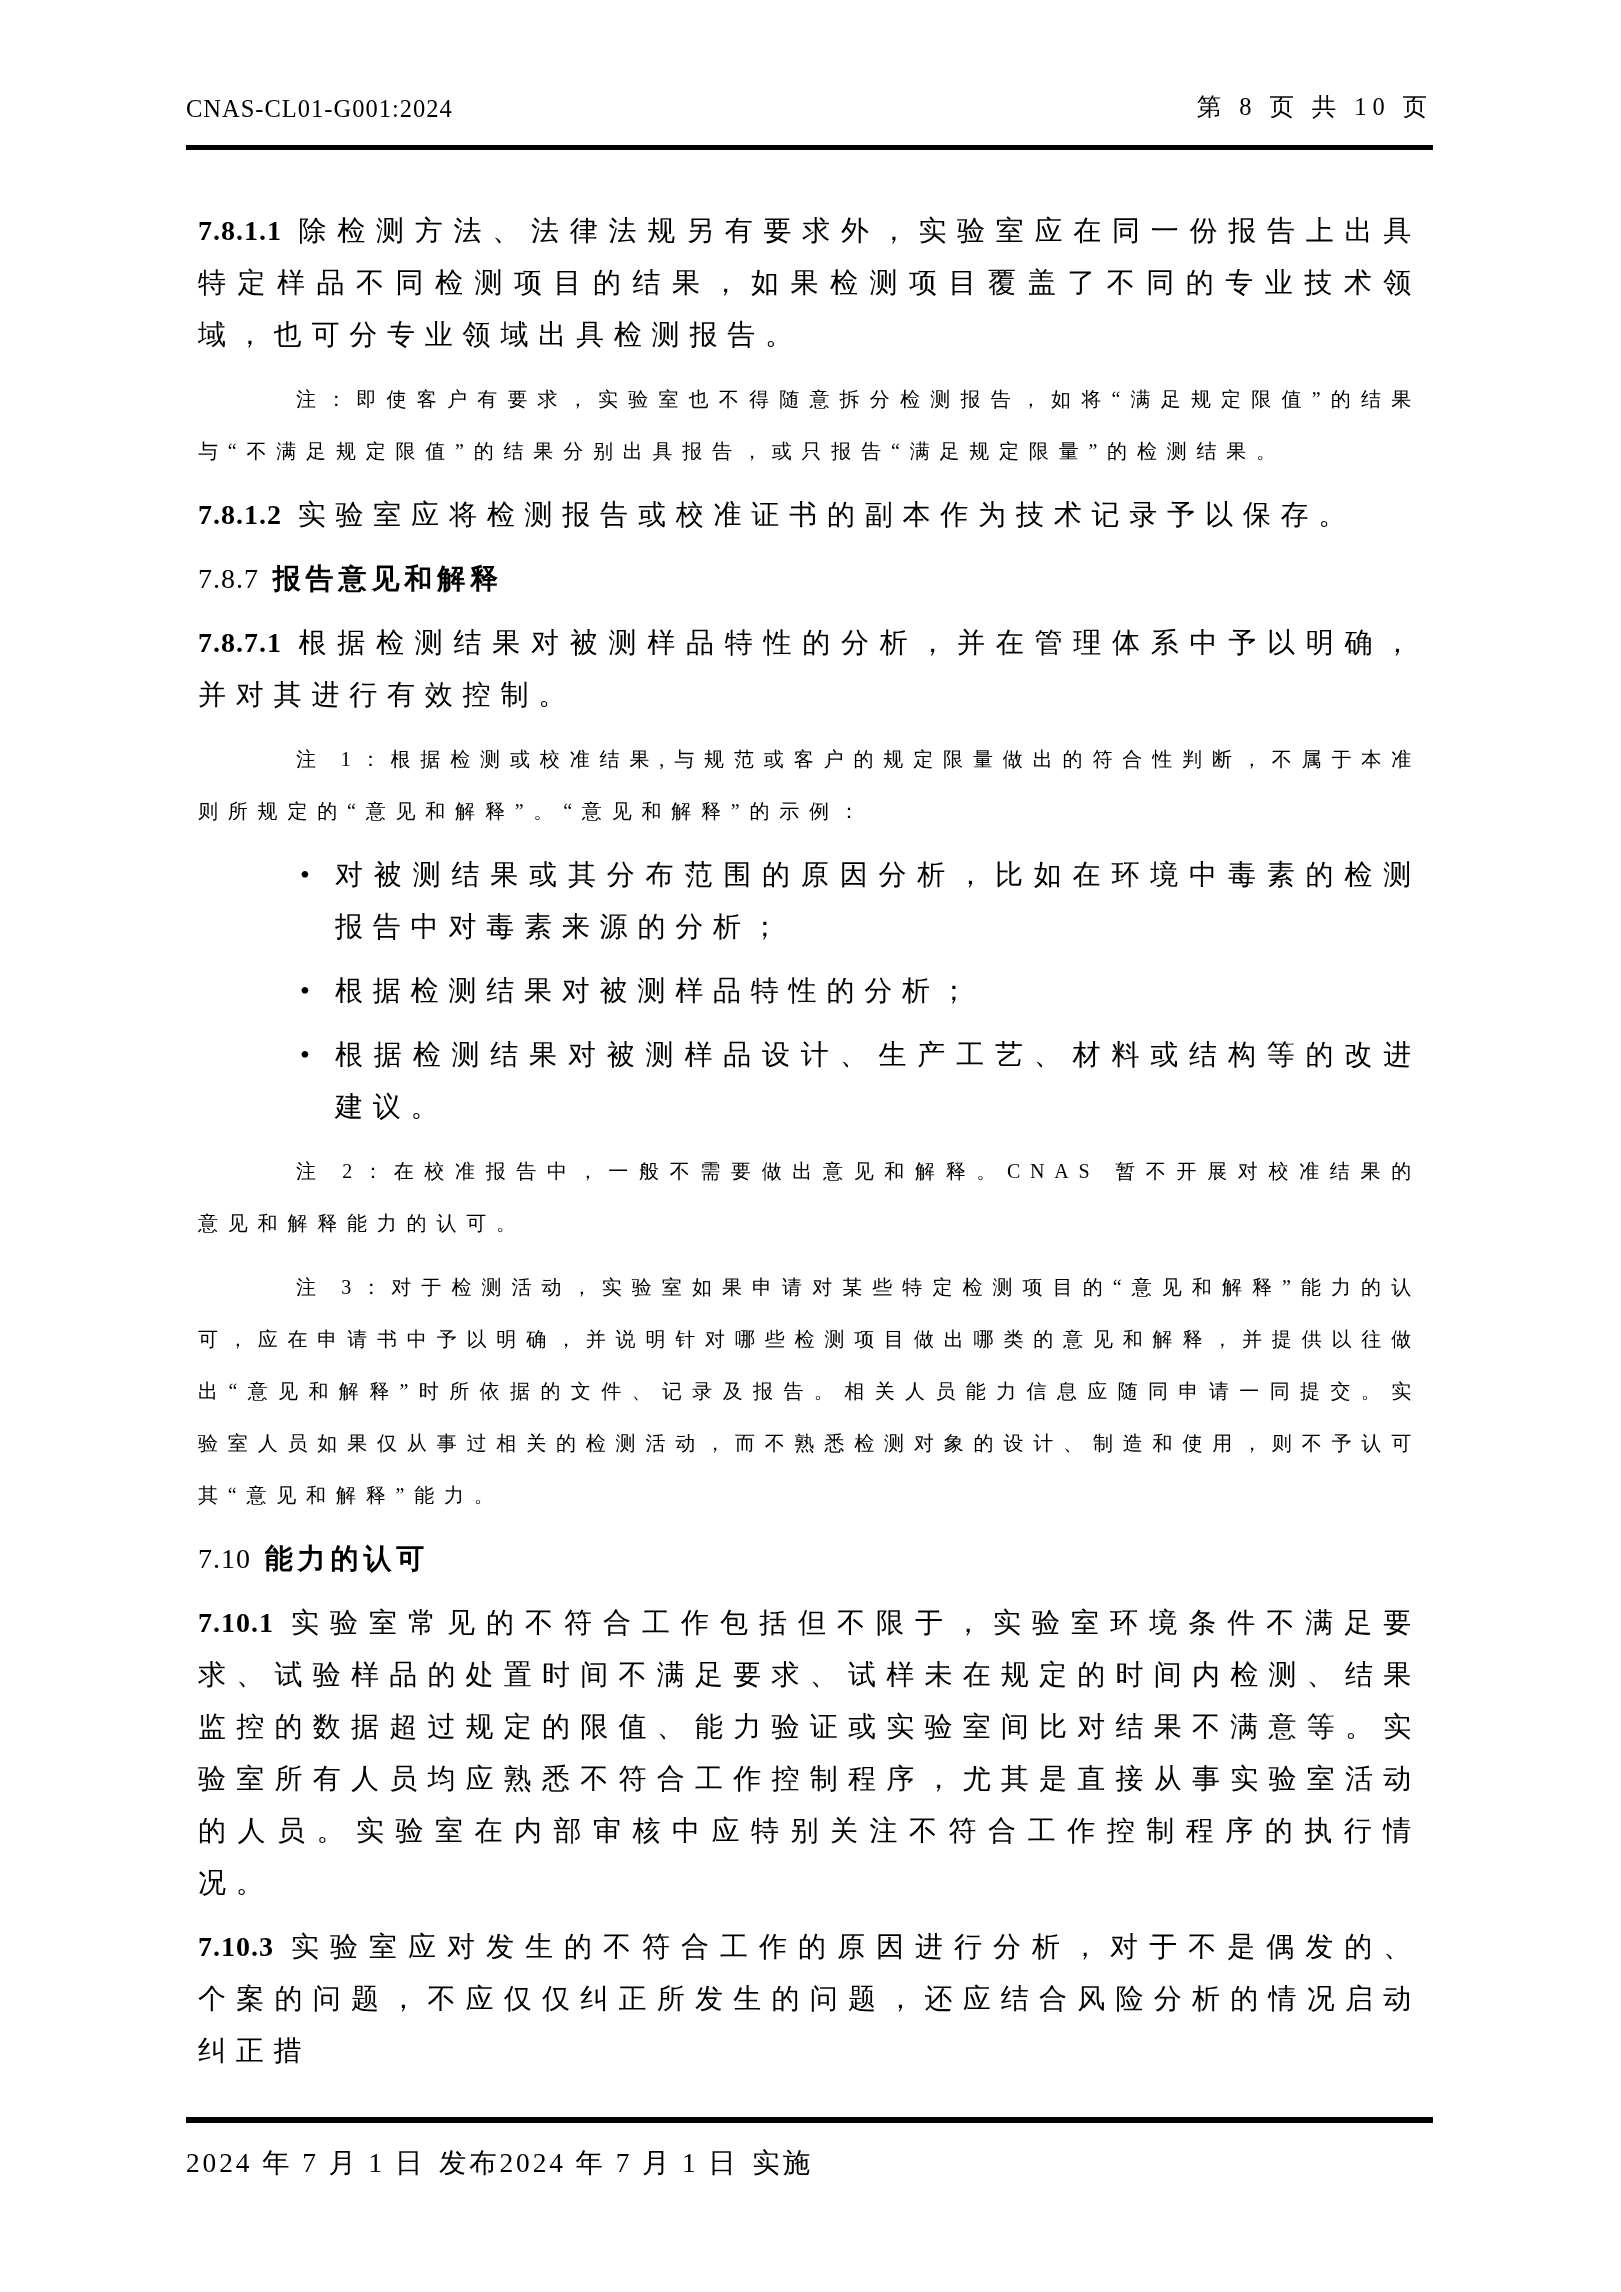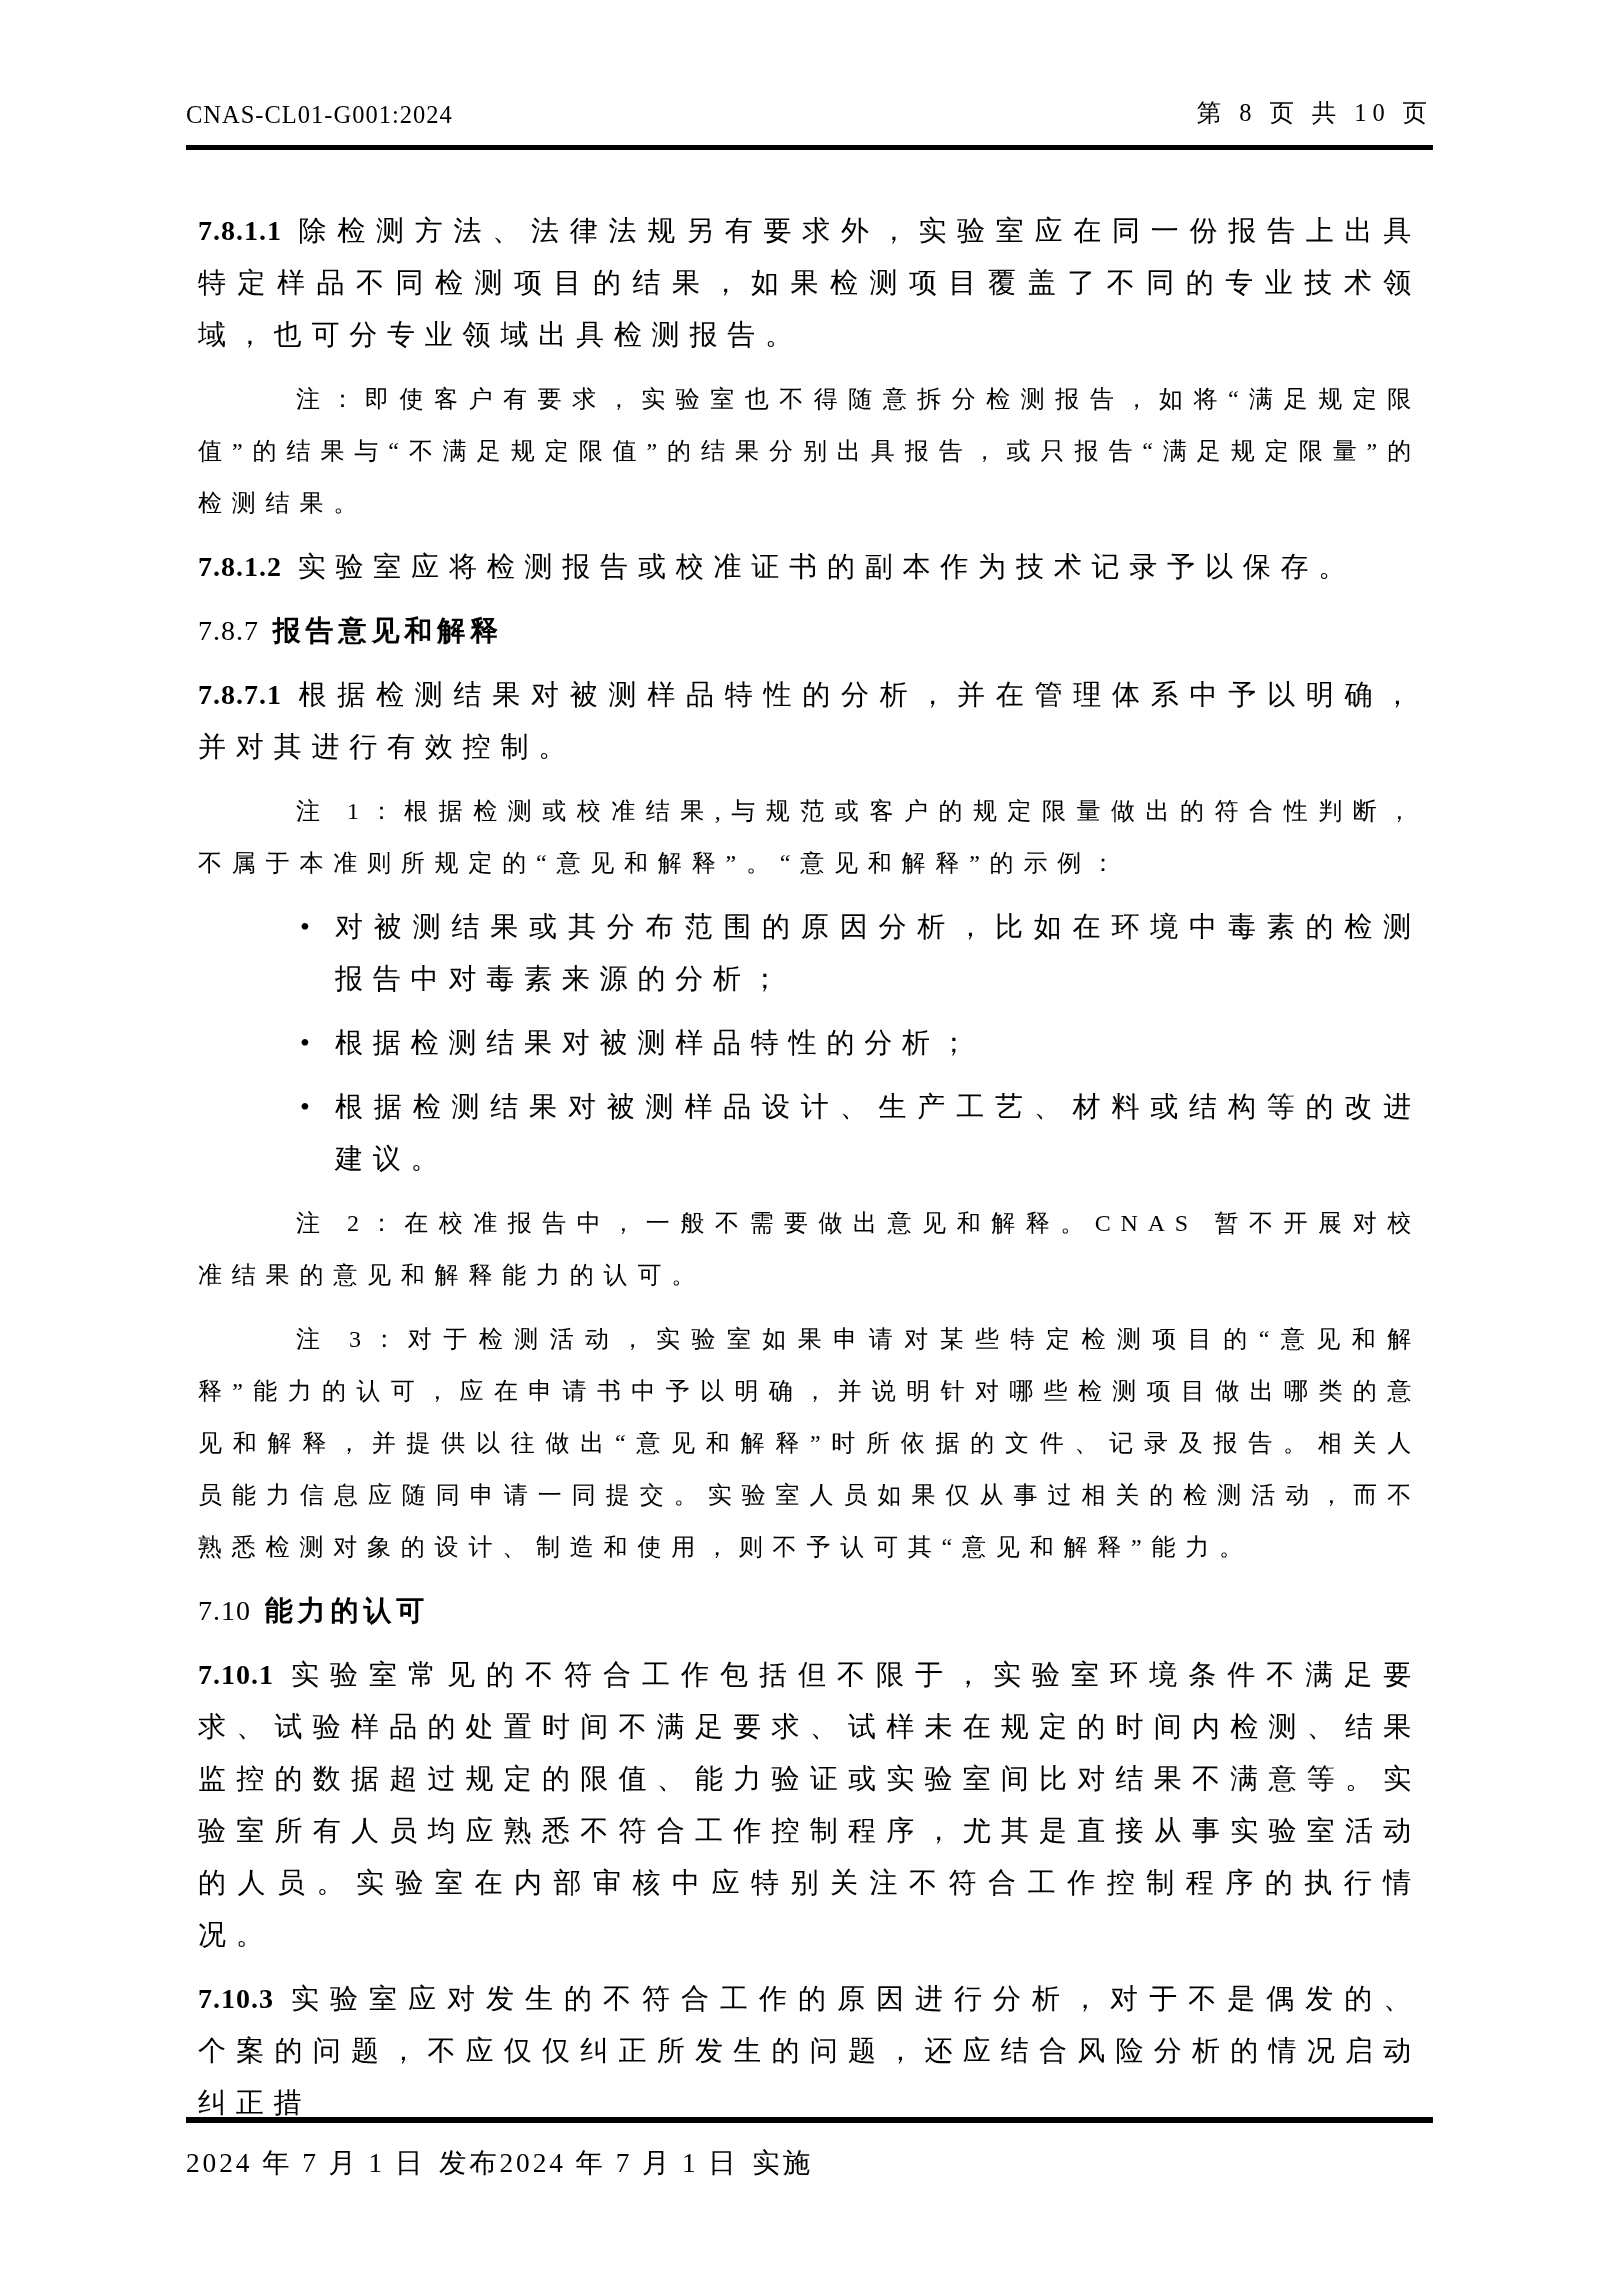--- a/index.html
+++ b/index.html
@@ -6,21 +6,21 @@
   .page {
     position:relative;
     width:1621px; height:2293px;
     margin:0 auto;
     background:#ffffff;
     color:#000;
     font-family:"Liberation Serif","DejaVu Serif",serif;
     overflow:hidden;
   }
   .page-header {
-    position:absolute; top:96px; left:186px; right:188px;
+    position:absolute; top:90px; left:186px; right:188px;
     display:flex; justify-content:space-between; align-items:flex-end;
     font-size:24.5px; letter-spacing:1px;
   }
   .page-header .page-info { letter-spacing:5.9px; }
   .header-rule {
     position:absolute; top:145px; left:186px; right:188px;
     height:4.9px; background:#000;
   }
   .page-body {
     position:absolute; top:193px; left:186px; right:188px;
@@ -30,21 +30,21 @@
   }
   .page-body p { margin:12px; }
   .clause .num {
     font-weight:bold; letter-spacing:1px; margin-right:15.7px;
   }
   .heading {
     font-weight:bold; letter-spacing:4.9px;
   }
   .heading .num { letter-spacing:1px; margin-right:13.7px; font-weight:normal; }
   .note {
-    font-size:24px; text-indent:98px; letter-spacing:9.8px;
+    font-size:20px; text-indent:98px; letter-spacing:9.8px;
   }
   .bullet {
     position:relative; padding-left:137px; text-indent:0;
   }
   .bullet .marker {
     position:absolute; left:102px; letter-spacing:0;
   }
   .footer-rule {
     position:absolute; top:2117px; left:186px; right:188px;
     height:5.9px; background:#000;

